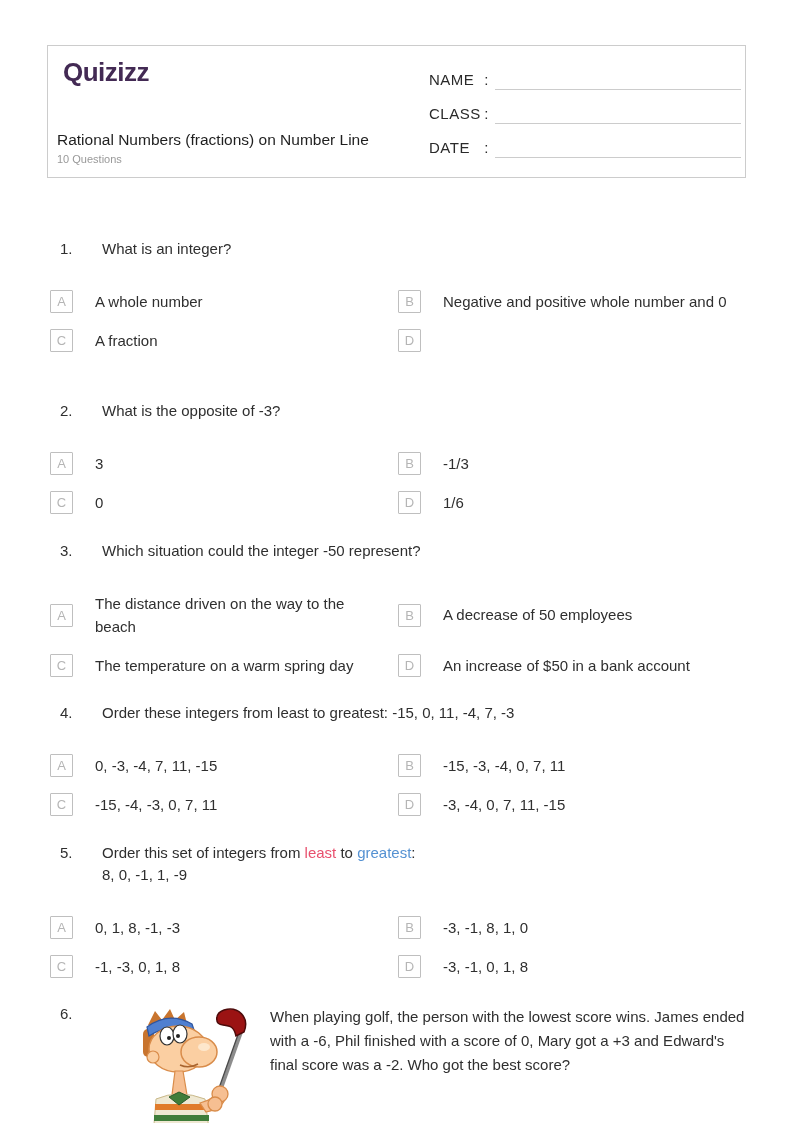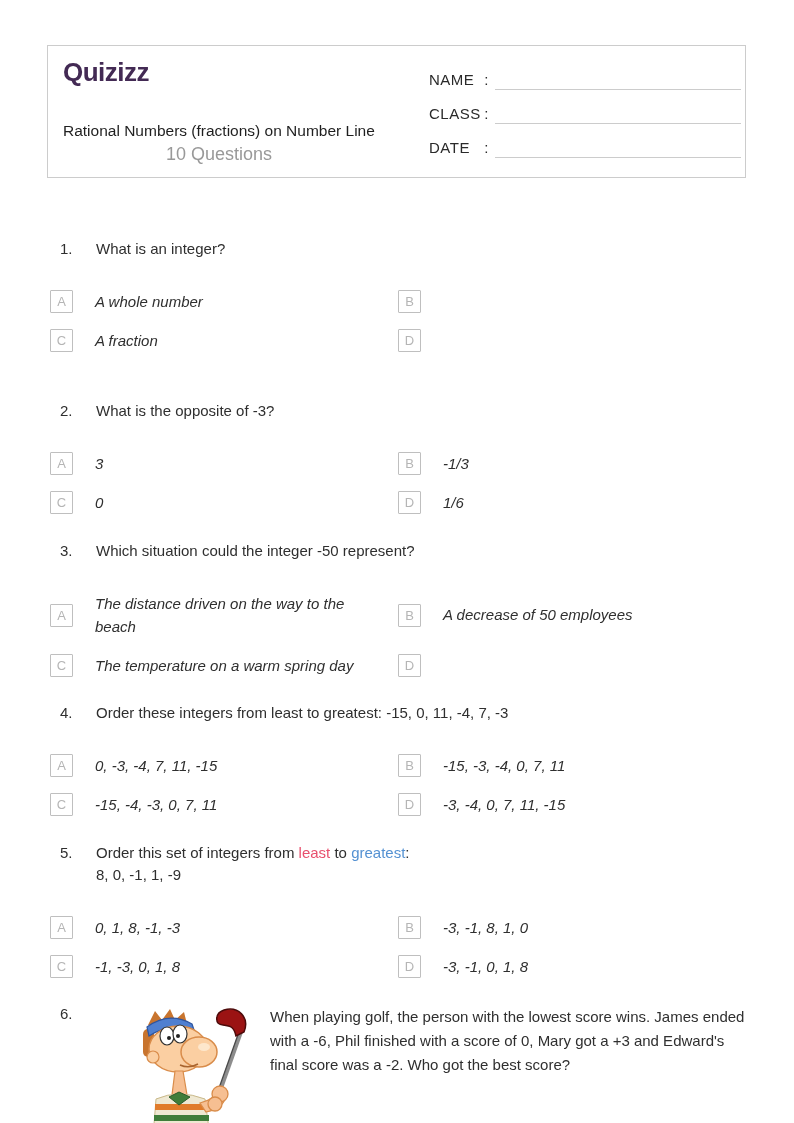--- a/index.html
+++ b/index.html
@@ -12,41 +12,41 @@
     --greatest-blue:#5491d2;
   }
   *{box-sizing:border-box;margin:0;padding:0;}
   html,body{background:#fff;}
   body{font-family:"Liberation Sans","DejaVu Sans",sans-serif;color:var(--text-dark);}
   .page{position:relative;width:794px;height:1123px;background:#fff;overflow:hidden;margin:0 auto;}
 
   
   .header-box{position:absolute;left:47px;top:45px;width:699px;height:133px;border:1px solid var(--border-gray);}
   .logo{position:absolute;left:15px;top:11px;font-size:26px;font-weight:bold;color:var(--brand-purple);letter-spacing:-0.5px;}
-  .title-block{position:absolute;left:15px;bottom:12px;max-width:350px;text-align:center;}
+  .title-block{position:absolute;left:9px;bottom:12px;max-width:350px;}
   .ws-title{font-size:15.5px;color:#1f1f1f;}
-  .ws-subtitle{font-size:18px;color:var(--text-gray);margin-top:4px;}
+  .ws-subtitle{font-size:11px;color:var(--text-gray);margin-top:4px;}
   .fields{position:absolute;left:373px;top:19px;width:312px;margin-left:8px;}
   .hf-row{display:flex;align-items:flex-end;height:25px;margin-bottom:9px;}
   .hf-label{display:flex;justify-content:space-between;width:60px;font-size:15px;color:#2a2a2a;letter-spacing:0.5px;padding-bottom:2px;}
   .hf-line{flex:1;border-bottom:1.5px solid var(--border-gray);height:100%;margin-left:6px;}
 
   
   .questions{position:absolute;left:47px;top:232px;width:699px;}
   .question{position:absolute;left:0;width:699px;}
   .q1{top:6px}.q2{top:168px}.q3{top:308px}.q4{top:470px}.q5{top:610px}.q6{top:773px}
   .q-head{display:flex;font-size:15px;line-height:1.45;color:var(--text-dark);}
   .q-num{margin-left:13px;width:22px;flex:none;}
-  .q-text{margin-left:14px;flex:1;}
+  .q-text{margin-left:20px;flex:1;}
   .hl-pink{color:var(--least-pink);}
   .hl-blue{color:var(--greatest-blue);}
   .opt-grid{display:grid;grid-template-columns:348px 1fr;row-gap:16px;margin-top:30px;}
   .opt{display:flex;align-items:center;padding-left:3px;}
   .opt-letter{flex:none;width:23px;height:23px;border:1px solid #bfbfbf;border-radius:1px;color:var(--option-letter);font-size:13px;display:flex;align-items:center;justify-content:center;}
-  .opt-text{margin-left:22px;font-size:15px;line-height:1.55;color:var(--text-dark);padding-right:8px;font-style:italic;}
+  .opt-text{margin-left:22px;font-size:15px;line-height:1.55;color:var(--text-dark);padding-right:8px;}
 
   
   .q6-row{display:flex;align-items:flex-start;}
   .q6-img{flex:none;margin-left:38px;width:150px;}
   .q6-text{width:478px;font-size:15px;line-height:1.6;color:var(--text-dark);}
 </style>
 </head>
 <body>
 
 <div class="page">
@@ -89,20 +89,21 @@
         <span class="q-num">1.</span>
         <span class="q-text">What is an integer?</span>
       </div>
       <div class="opt-grid">
         <div class="opt">
           <span class="opt-letter">A</span>
           <span class="opt-text">A whole number</span>
         </div>
         <div class="opt">
           <span class="opt-letter">B</span>
+          <span class="opt-text">Negative and positive whole number and 0</span>
         </div>
         <div class="opt">
           <span class="opt-letter">C</span>
           <span class="opt-text">A fraction</span>
         </div>
         <div class="opt">
           <span class="opt-letter">D</span>
         </div>
       </div>
     </div>
@@ -145,20 +146,21 @@
         <div class="opt">
           <span class="opt-letter">B</span>
           <span class="opt-text">A decrease of 50 employees</span>
         </div>
         <div class="opt">
           <span class="opt-letter">C</span>
           <span class="opt-text">The temperature on a warm spring day</span>
         </div>
         <div class="opt">
           <span class="opt-letter">D</span>
+          <span class="opt-text">An increase of $50 in a bank account</span>
         </div>
       </div>
     </div>
 
     <div class="question q4">
       <div class="q-head">
         <span class="q-num">4.</span>
         <span class="q-text">Order these integers from least to greatest:  -15, 0, 11, -4, 7, -3</span>
       </div>
       <div class="opt-grid">

